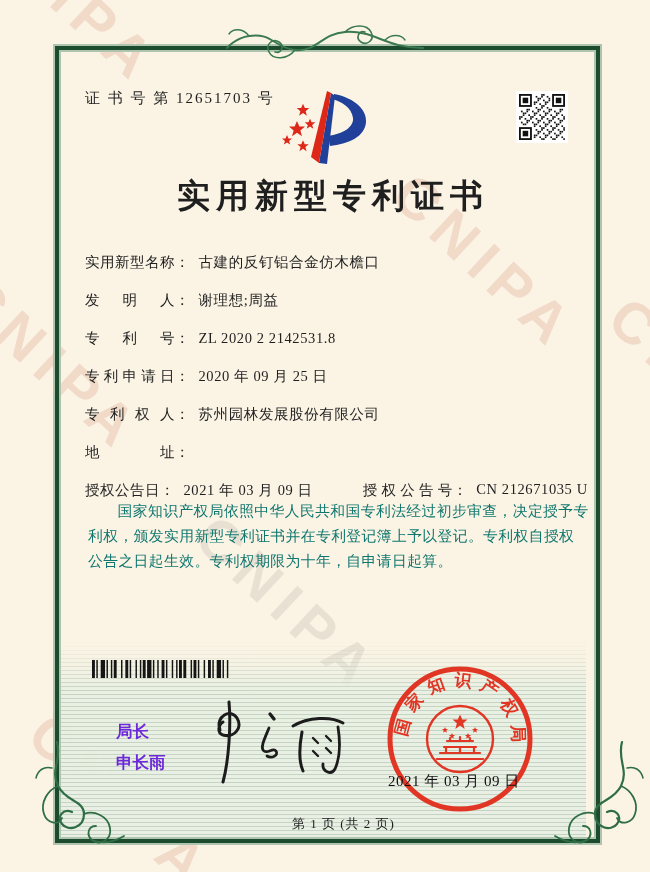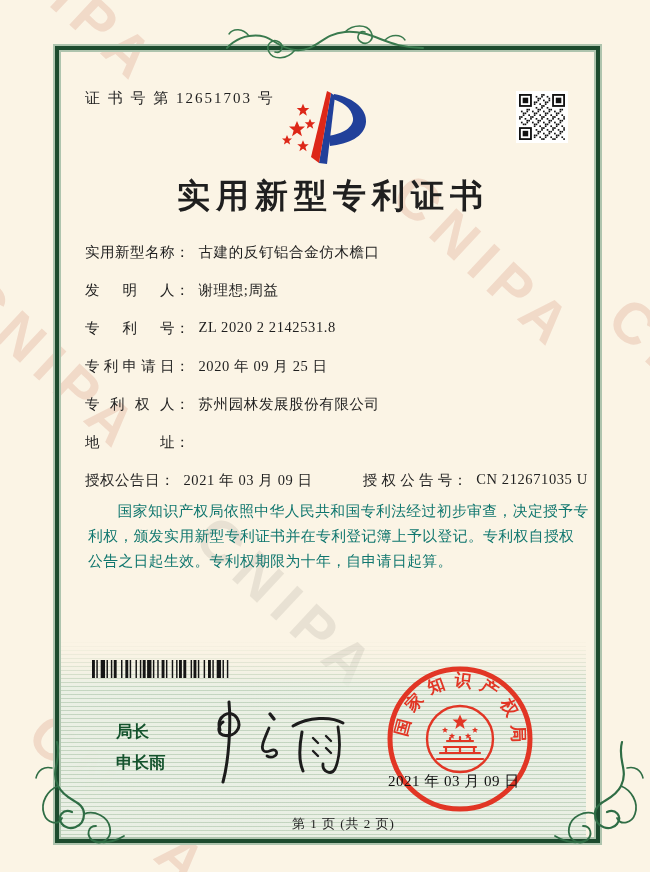--- a/index.html
+++ b/index.html
@@ -23,32 +23,32 @@
     mask-image:linear-gradient(180deg,transparent 0,black 48px);}
   .orn{position:absolute;pointer-events:none;}
   
   #cert-no{position:absolute;left:85px;top:89px;font-size:15px;letter-spacing:2px;}
   #logo{position:absolute;left:282px;top:80px;width:95px;height:90px;}
   #qr{position:absolute;left:516px;top:91px;width:52px;height:52px;background:#fff;padding:3px;box-sizing:border-box;}
   #title{position:absolute;left:0;top:174px;width:650px;text-align:center;
          font-size:33px;font-weight:700;letter-spacing:6px;margin-left:8px;}
   
   #rows{position:absolute;left:85px;top:243px;width:500px;font-size:14.5px;}
-  .row{height:38px;display:flex;align-items:flex-start;white-space:nowrap;}
+  .row{height:38px;display:flex;align-items:center;white-space:nowrap;}
   .flabel{display:inline-block;width:90px;text-align:justify;text-align-last:justify;letter-spacing:.5px;}
   .colon{display:inline-block;}
   .fvalue{margin-left:9px;letter-spacing:.6px;}
   .pair2{margin-left:50px;display:flex;}
   
   #paras{position:absolute;left:88px;top:499px;width:501px;font-size:14.8px;line-height:1.68;color:#0f766e;}
   #paras p{margin:0;text-indent:2em;letter-spacing:.4px;}
   
   #barcode{position:absolute;left:92px;top:660px;width:168px;height:18px;}
   #officials{position:absolute;left:116px;top:716px;font-family:"Liberation Sans","DejaVu Sans",sans-serif;
-             font-size:16.5px;font-weight:600;line-height:31px;color:#14532d;}
+             font-size:16.5px;font-weight:600;line-height:31px;color:#6d28d9;}
   #signature{position:absolute;left:190px;top:690px;width:170px;height:100px;}
   #seal{position:absolute;left:384px;top:663px;width:152px;height:152px;opacity:.96;}
   #seal-date{position:absolute;left:388px;top:772px;width:160px;font-size:15px;letter-spacing:.5px;color:#111;z-index:5;}
   #footer{position:absolute;left:55px;top:815px;width:537px;text-align:center;font-size:13px;letter-spacing:1px;margin-left:20px;}
 </style>
 </head>
 <body>
 
 <div id="page">
 

